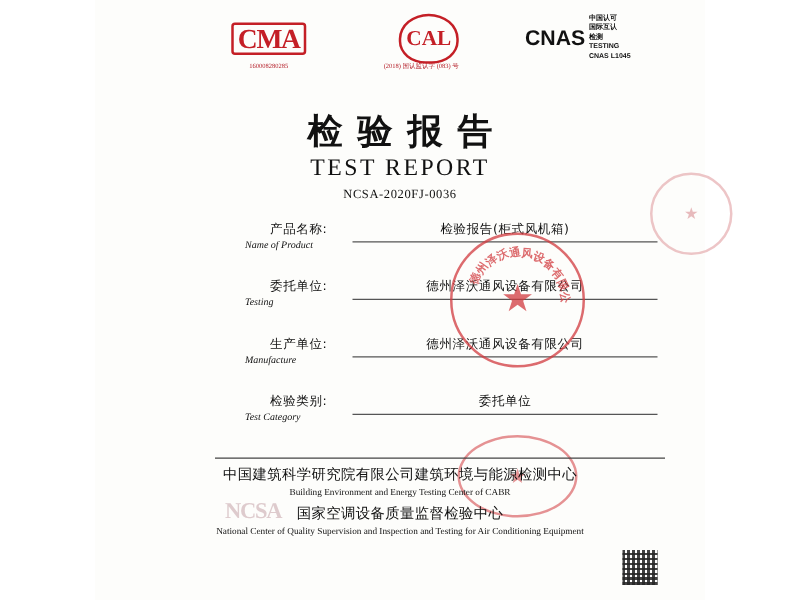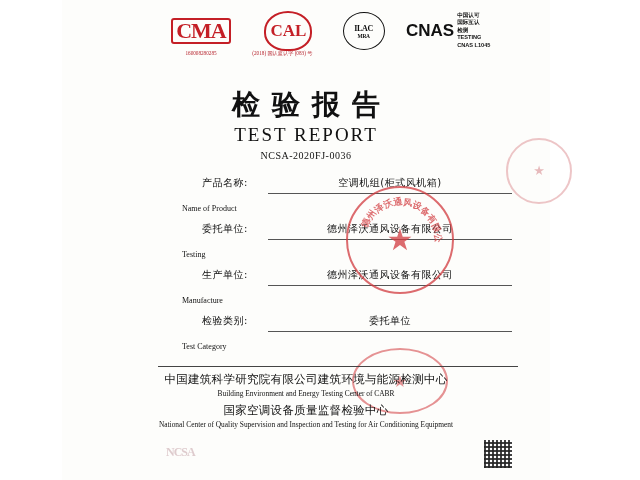--- a/index.html
+++ b/index.html
@@ -14,21 +14,21 @@
     font-family: "Liberation Serif", serif;
   }
   #page {
     position: relative;
     width: 640px;
     height: 480px;
     background: #ffffff;
   }
   .doc {
     position: absolute;
-    left: 62px;
+    left: 76px;
     top: 0px;
     width: 488px;
     height: 480px;
     background: #fdfdfb;
   }
 
   
   .cert-row {
     position: absolute;
     left: 100px;
@@ -166,22 +166,23 @@
     color: #111;
     font-family: "DejaVu Sans", sans-serif;
     letter-spacing: 0.5px;
     white-space: nowrap;
     margin-left: 20px;
   }
   .flabel .en {
     font-size: 8px;
     color: #111;
     font-family: "Liberation Serif", serif;
-    margin-top: 14px;
+    margin-top: 1px;
     white-space: nowrap;
+    font-style: italic;
   }
   .fvalue {
     position: absolute;
     left: 86px;
     right: 0;
     top: 0;
     height: 17px;
     border-bottom: 1px solid #555;
     text-align: center;
     font-size: 10px;
@@ -285,26 +286,25 @@
     position: absolute; left: 50%; top: 50%;
     transform: translate(-50%,-50%);
     font-size: 13px; color: #d98f93;
   }
 
   .ncsa-watermark {
     position: absolute;
     left: 104px;
     top: 398px;
     color: #d9c3c6;
-    font-size: 12px;
+    font-size: 18px;
     font-family: "Liberation Serif", serif;
     font-weight: bold;
     letter-spacing: -1px;
     opacity: 0.85;
-    margin-top: 47px;
   }
   .qr {
     position: absolute;
     right: 38px;
     top: 440px;
     width: 28px;
     height: 28px;
     background:
       repeating-linear-gradient(90deg, #222 0 2px, #fff 2px 4px),
       repeating-linear-gradient(0deg, #222 0 2px, #fff 2px 4px);
@@ -338,29 +338,20 @@
         <div class="sub">160008280285</div>
       </div>
 
       <div class="cert">
         <div class="mark">
           <span class="cal-wrap">CAL</span>
         </div>
         <div class="sub">(2018) 国认监认字 (083) 号</div>
       </div>
 
-      <div class="cert">
-        <div class="mark">
-          <span class="ilac-wrap">
-            <span class="l1">ILAC</span>
-            <span class="l2">MRA</span>
-          </span>
-        </div>
-        <div class="sub"></div>
-      </div>
 
       <div class="cert" style="width:86px;display:flex;align-items:center;">
         <div class="mark" style="height:auto;">
           <span class="cnas">CNAS</span>
         </div>
         <div class="cnas-block" style="margin-left:3px;">
           <div>中国认可</div>
           <div>国际互认</div>
           <div>检测</div>
           <div>TESTING</div>
@@ -372,21 +363,21 @@
     <div class="title-cn">检验报告</div>
     <div class="title-en">TEST REPORT</div>
     <div class="report-no">NCSA-2020FJ-0036</div>
 
     <div class="fields">
       <div class="field">
         <div class="flabel">
           <div class="cn">产品名称:</div>
           <div class="en">Name of Product</div>
         </div>
-        <div class="fvalue">空调机组(柜式风机箱)</div>
+        <div class="fvalue">检验报告(柜式风机箱)</div>
       </div>
 
       <div class="field">
         <div class="flabel">
           <div class="cn">委托单位:</div>
           <div class="en">Testing</div>
         </div>
         <div class="fvalue">德州泽沃通风设备有限公司</div>
       </div>
 

